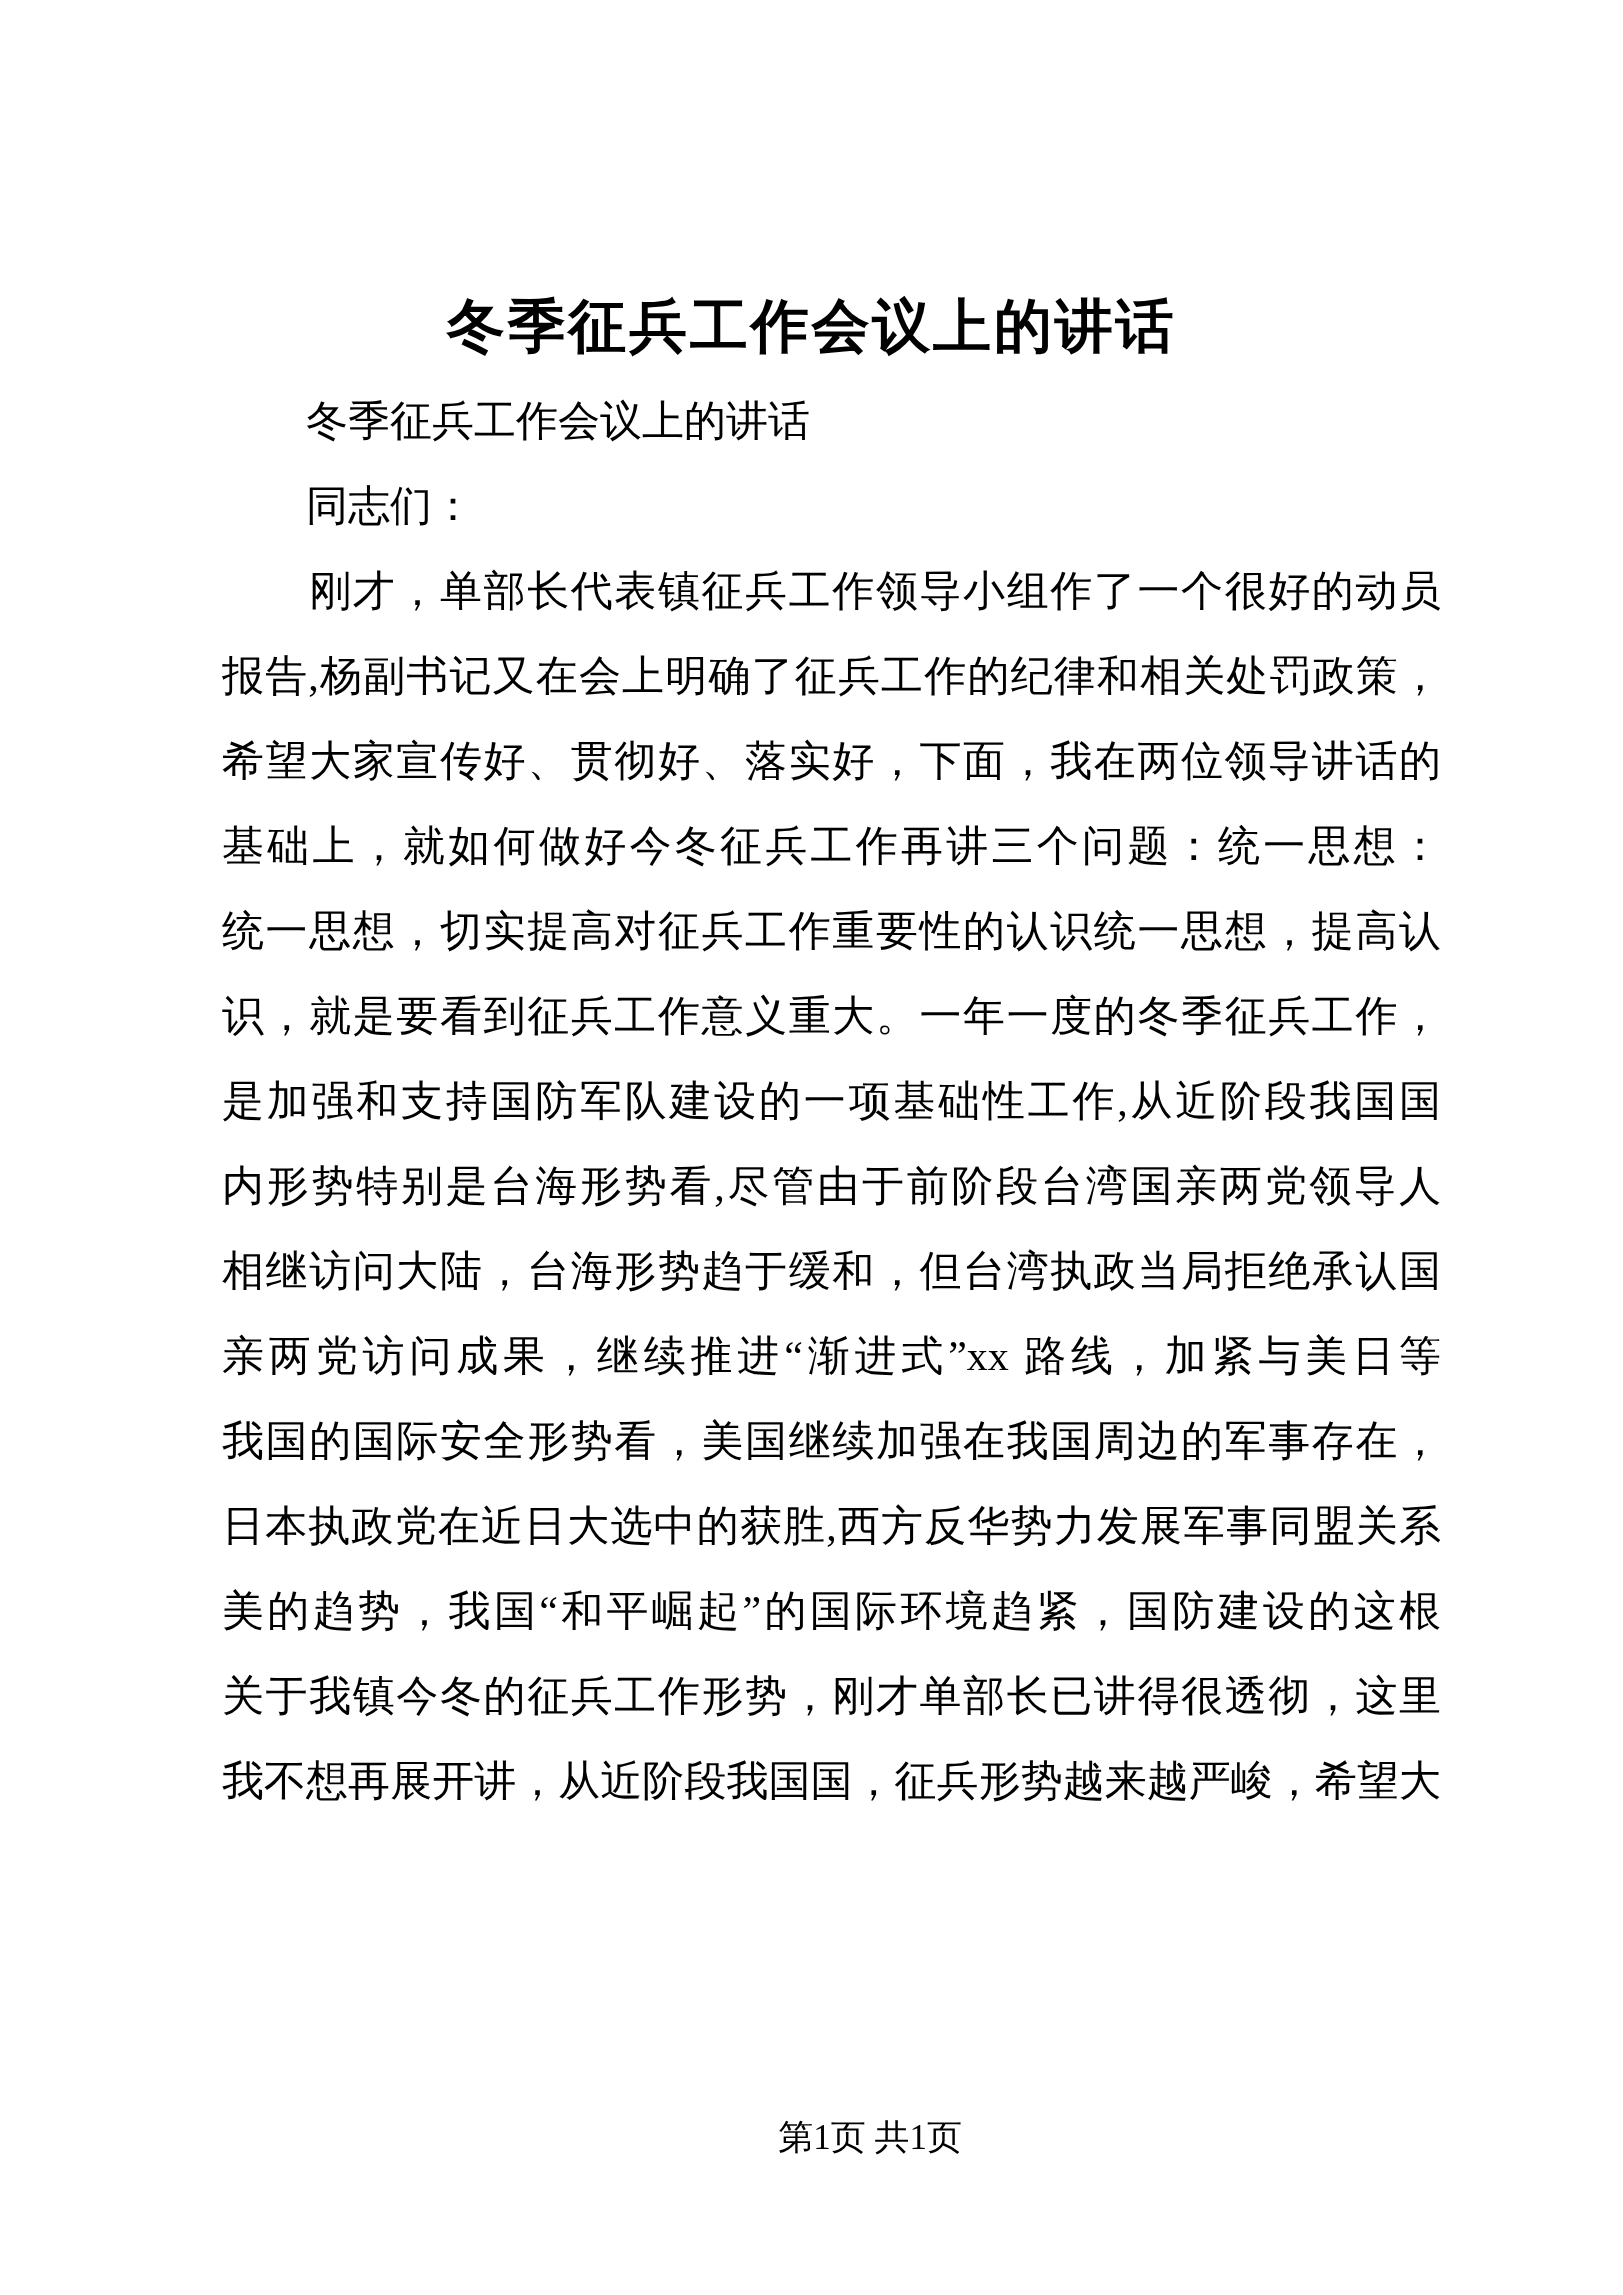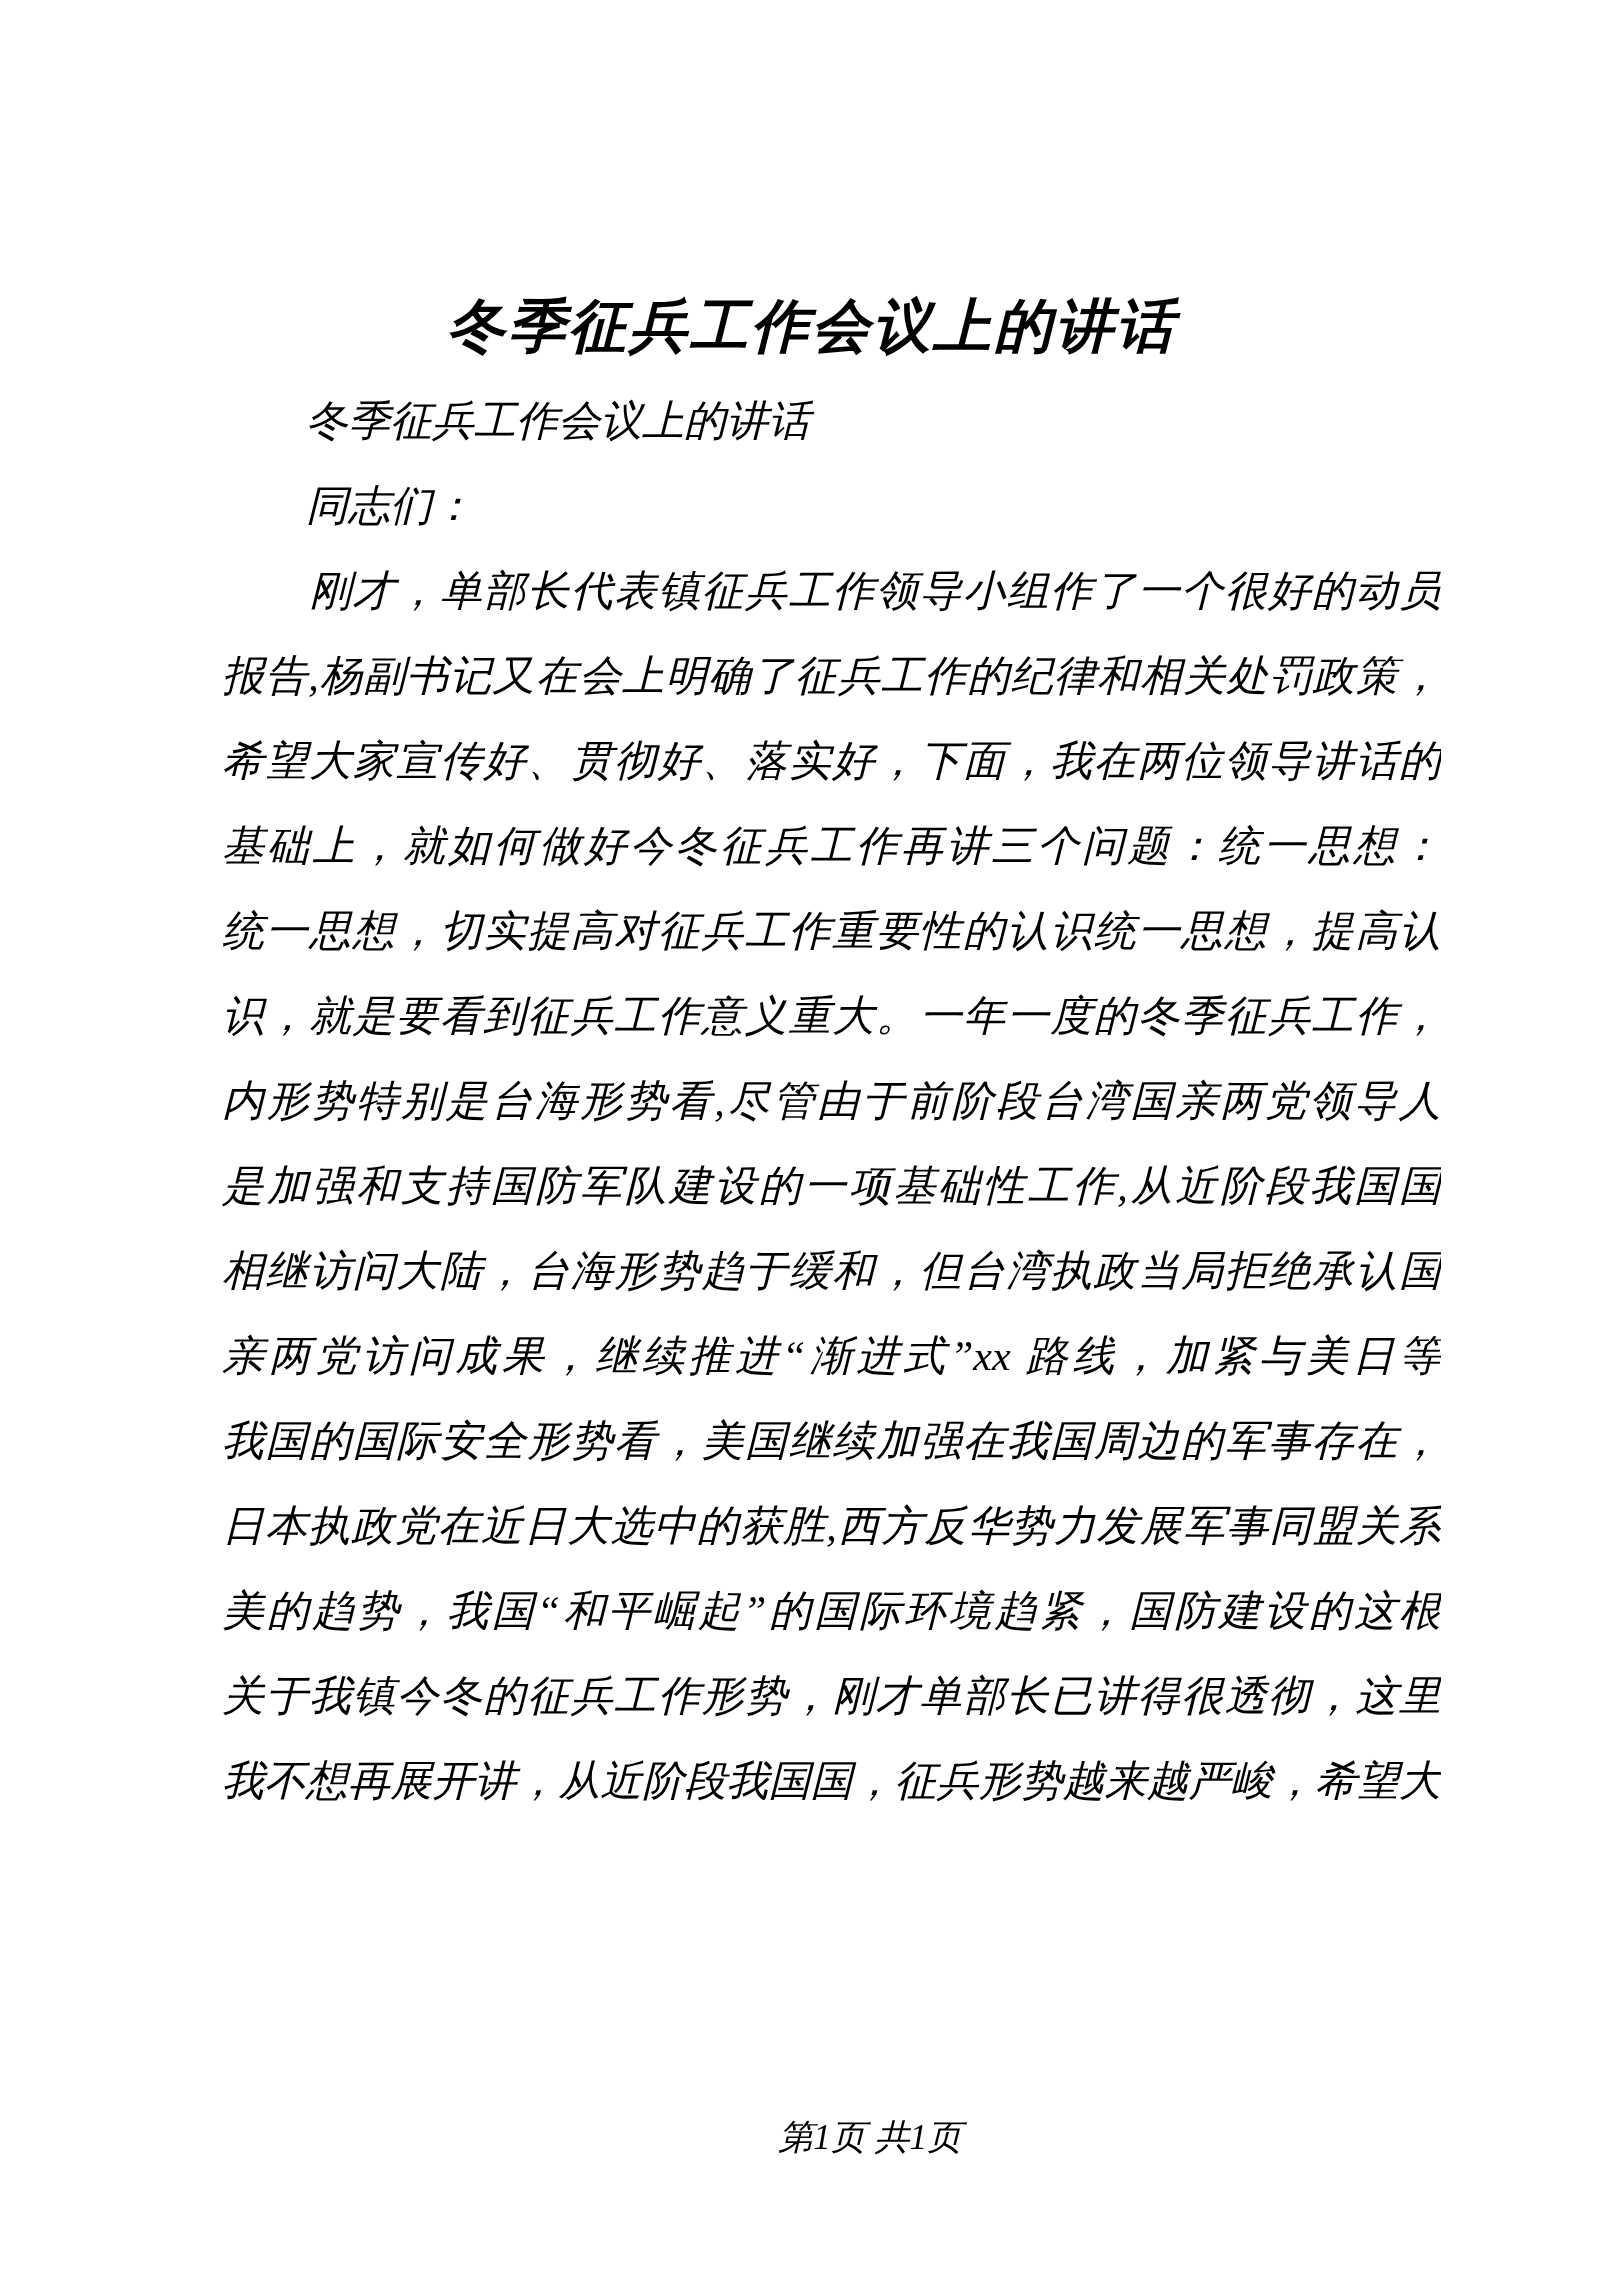--- a/index.html
+++ b/index.html
@@ -7,21 +7,20 @@
     padding: 0;
     background: #ffffff;
   }
   .page {
     position: relative;
     width: 1623px;
     height: 2295px;
     background: #ffffff;
     color: #000000;
     font-family: "Liberation Serif", "DejaVu Serif", serif;
-    font-style: italic;
     overflow: hidden;
   }
   .title {
     position: absolute;
     top: 287px;
     left: 0;
     right: 0;
     margin: 0;
     text-align: center;
     font-size: 58px;
@@ -68,22 +67,22 @@
 
   <div class="body-text" id="body-lines">
       <div class="line short">　　冬季征兵工作会议上的讲话</div>
       <div class="line short">　　同志们：</div>
       <div class="line">　　刚才，单部长代表镇征兵工作领导小组作了一个很好的动员</div>
       <div class="line">报告,杨副书记又在会上明确了征兵工作的纪律和相关处罚政策，</div>
       <div class="line">希望大家宣传好、贯彻好、落实好，下面，我在两位领导讲话的</div>
       <div class="line">基础上，就如何做好今冬征兵工作再讲三个问题：统一思想：</div>
       <div class="line">统一思想，切实提高对征兵工作重要性的认识统一思想，提高认</div>
       <div class="line">识，就是要看到征兵工作意义重大。一年一度的冬季征兵工作，</div>
+      <div class="line">是加强和支持国防军队建设的一项基础性工作,从近阶段我国国</div>
       <div class="line">内形势特别是台海形势看,尽管由于前阶段台湾国亲两党领导人</div>
-      <div class="line">是加强和支持国防军队建设的一项基础性工作,从近阶段我国国</div>
       <div class="line">相继访问大陆，台海形势趋于缓和，但台湾执政当局拒绝承认国</div>
       <div class="line">亲两党访问成果，继续推进“渐进式”xx 路线，加紧与美日等</div>
       <div class="line">我国的国际安全形势看，美国继续加强在我国周边的军事存在，</div>
       <div class="line">日本执政党在近日大选中的获胜,西方反华势力发展军事同盟关系</div>
       <div class="line">美的趋势，我国“和平崛起”的国际环境趋紧，国防建设的这根</div>
       <div class="line">关于我镇今冬的征兵工作形势，刚才单部长已讲得很透彻，这里</div>
       <div class="line">我不想再展开讲，从近阶段我国国，征兵形势越来越严峻，希望大</div>
     </div>
 
   <div class="footer">

